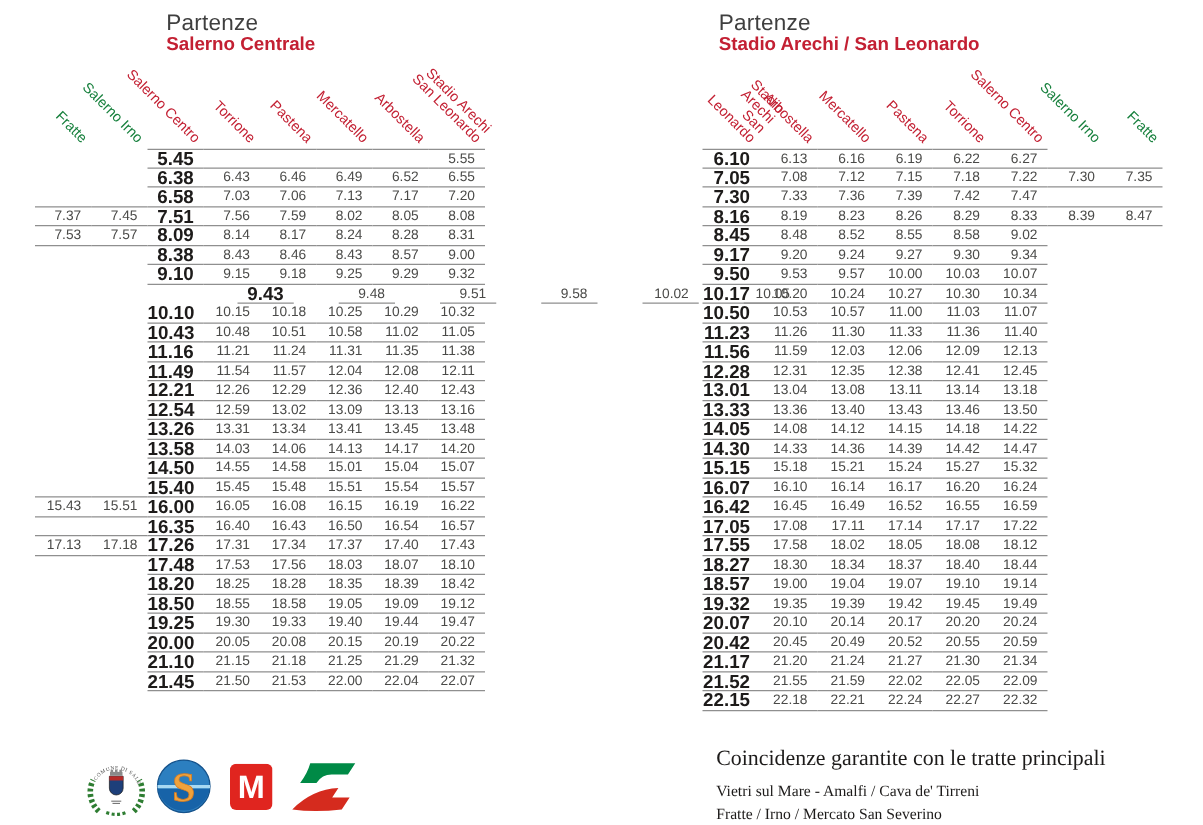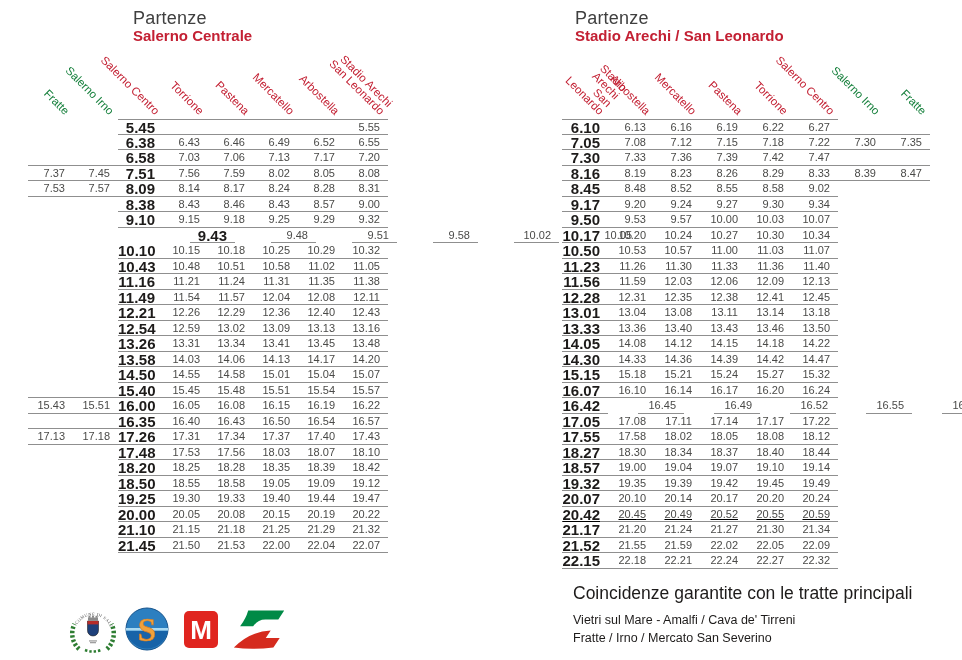--- a/index.html
+++ b/index.html
@@ -14,22 +14,22 @@
   .hlabel.green{color:var(--green);}
   .hlabel.red{color:var(--red);}
   .grid{position:relative;}
   .trow{display:grid;}
   .tcell{height:15.5px;line-height:15.5px;box-sizing:border-box;text-align:right;
          padding-right:8px;font-size:11px;color:var(--time);}
   .tcell.bold{font-weight:bold;color:var(--ink);font-size:15px;}
   .tcell.bb{border-bottom:1px solid var(--rule);}
   .tcell.bt{border-top:1px solid var(--rule);}
   .logo{position:absolute;}
-  #footer{position:absolute;left:573px;top:582px;width:382px;
-          font-family:Liberation Sans, sans-serif;color:#1d1b1a;}
+  #footer{position:absolute;left:573px;top:595px;width:382px;
+          font-family:Liberation Serif, serif;color:#1d1b1a;}
   #footer .foot-heading{font-size:17.5px;line-height:22px;margin-bottom:7px;}
   #footer .foot-line{font-size:12.5px;line-height:18px;}
 </style>
 </head>
 <body>
 
 <div id="stage">
 
   <div class="board" id="board-left" style="left:28px;">
     <div class="board-title" style="margin-left:105px">Partenze</div>
@@ -517,21 +517,21 @@
         <div class="trow" style="grid-template-columns: repeat(8, 46px);">
           <div class="tcell bold bb">16.07</div>
           <div class="tcell bb">16.10</div>
           <div class="tcell bb">16.14</div>
           <div class="tcell bb">16.17</div>
           <div class="tcell bb">16.20</div>
           <div class="tcell bb">16.24</div>
           <div class="tcell"></div>
           <div class="tcell"></div>
         </div>
-        <div class="trow" style="grid-template-columns: repeat(8, 46px); gap: 30px;">
+        <div class="trow" style="grid-template-columns: repeat(8, 46px);">
           <div class="tcell bold bb">16.42</div>
           <div class="tcell bb">16.45</div>
           <div class="tcell bb">16.49</div>
           <div class="tcell bb">16.52</div>
           <div class="tcell bb">16.55</div>
           <div class="tcell bb">16.59</div>
           <div class="tcell"></div>
           <div class="tcell"></div>
         </div>
         <div class="trow" style="grid-template-columns: repeat(8, 46px);">
@@ -587,21 +587,21 @@
         <div class="trow" style="grid-template-columns: repeat(8, 46px);">
           <div class="tcell bold bb">20.07</div>
           <div class="tcell bb">20.10</div>
           <div class="tcell bb">20.14</div>
           <div class="tcell bb">20.17</div>
           <div class="tcell bb">20.20</div>
           <div class="tcell bb">20.24</div>
           <div class="tcell"></div>
           <div class="tcell"></div>
         </div>
-        <div class="trow" style="grid-template-columns: repeat(8, 46px); text-decoration: underline;">
+        <div class="trow" style="grid-template-columns: repeat(8, 46px);">
           <div class="tcell bold bb">20.42</div>
           <div class="tcell bb">20.45</div>
           <div class="tcell bb">20.49</div>
           <div class="tcell bb">20.52</div>
           <div class="tcell bb">20.55</div>
           <div class="tcell bb">20.59</div>
           <div class="tcell"></div>
           <div class="tcell"></div>
         </div>
         <div class="trow" style="grid-template-columns: repeat(8, 46px);">

